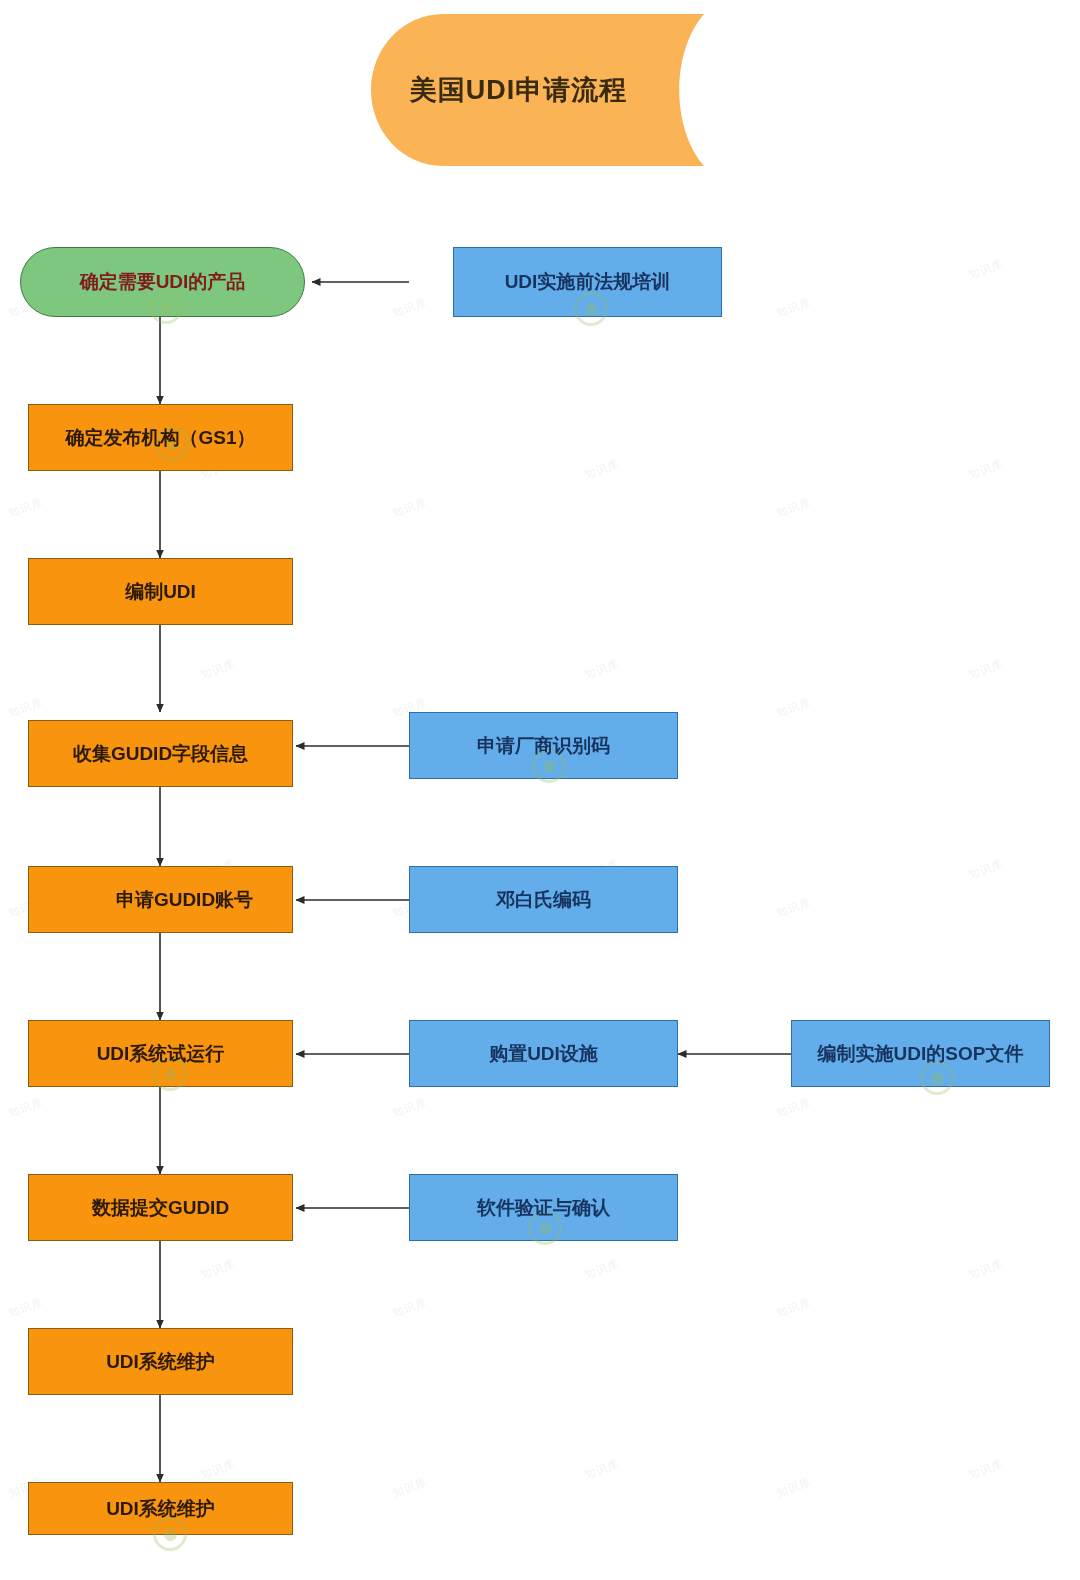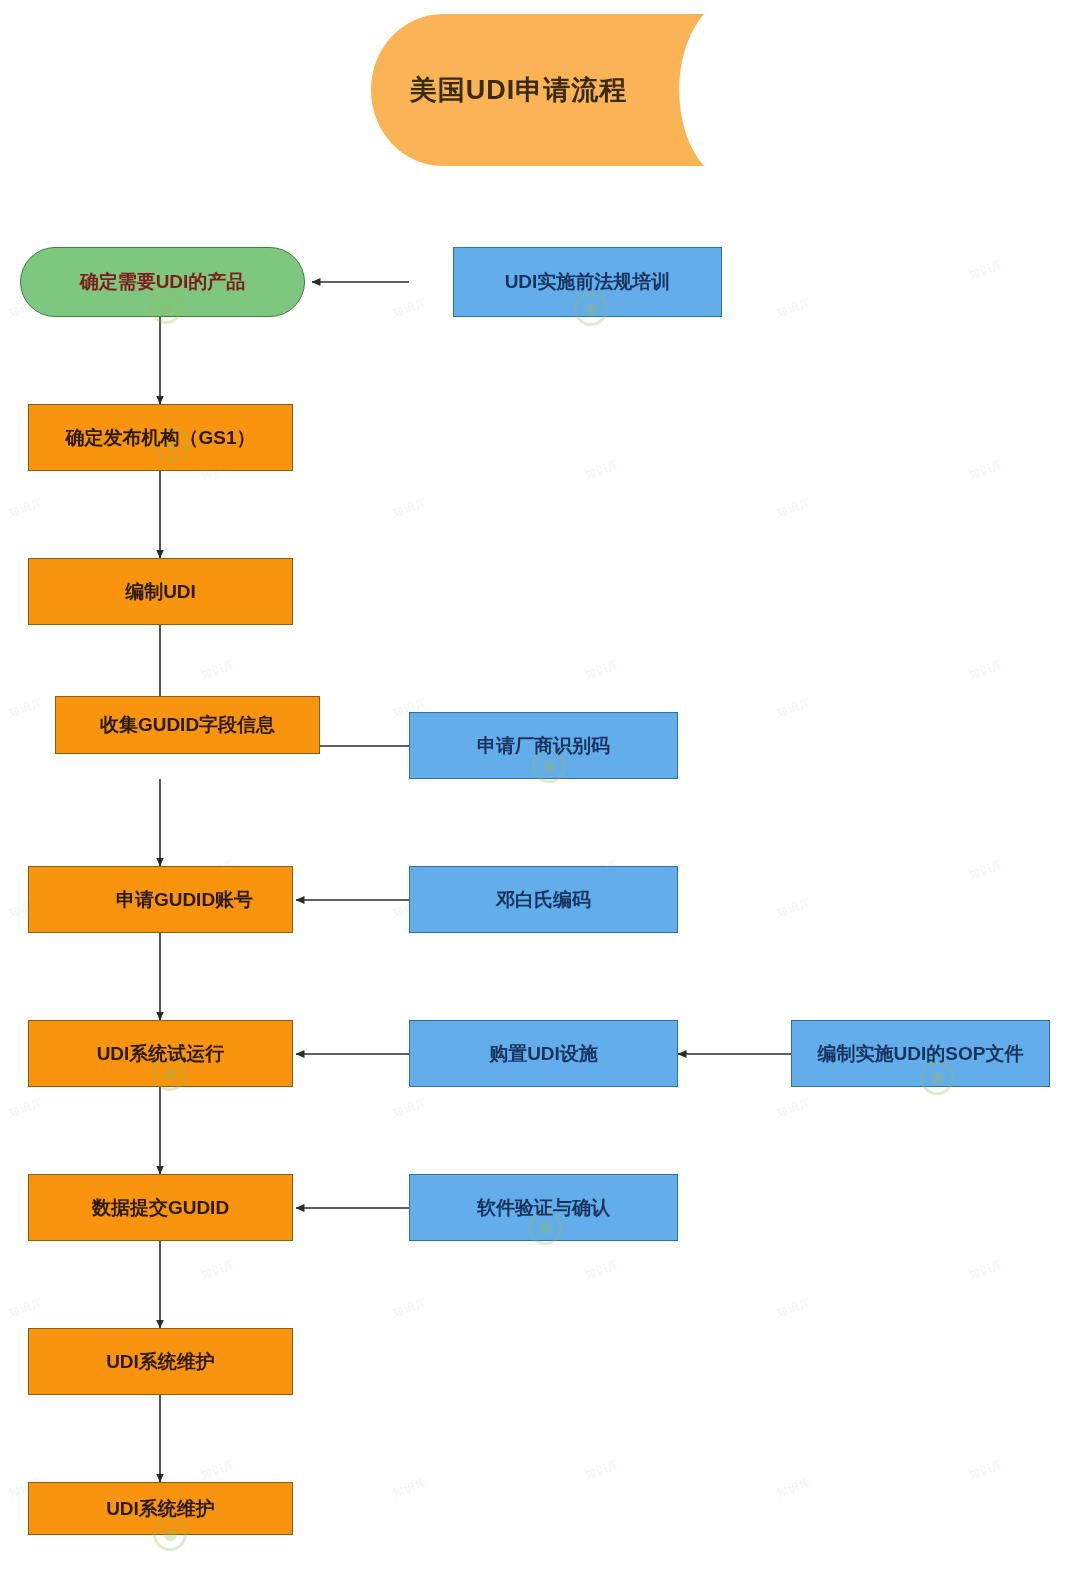--- a/index.html
+++ b/index.html
@@ -223,21 +223,21 @@
 
   <div class="node process" style="left:28px; top:404px; width:265px; height:67px;">
     <span class="node-label">确定发布机构（GS1）</span>
     <span class="wm-logo" style="left:126px; top:22px;"></span>
   </div>
 
   <div class="node process" style="left:28px; top:558px; width:265px; height:67px;">
     <span class="node-label">编制UDI</span>
   </div>
 
-  <div class="node process" style="left:28px; top:696px; width:265px; height:58px;margin-left:27px;">
+  <div class="node process" style="left:28px; top:720px; width:265px; height:67px;">
     <span class="node-label">收集GUDID字段信息</span>
   </div>
 
   <div class="node support" style="left:409px; top:712px; width:269px; height:67px;">
     <span class="node-label">申请厂商识别码</span>
     <span class="wm-logo" style="left:122px; top:36px;"></span>
   </div>
 
   <div class="node process" style="left:28px; top:866px; width:265px; height:67px;padding-left:48px;">
     <span class="node-label">申请GUDID账号</span>

